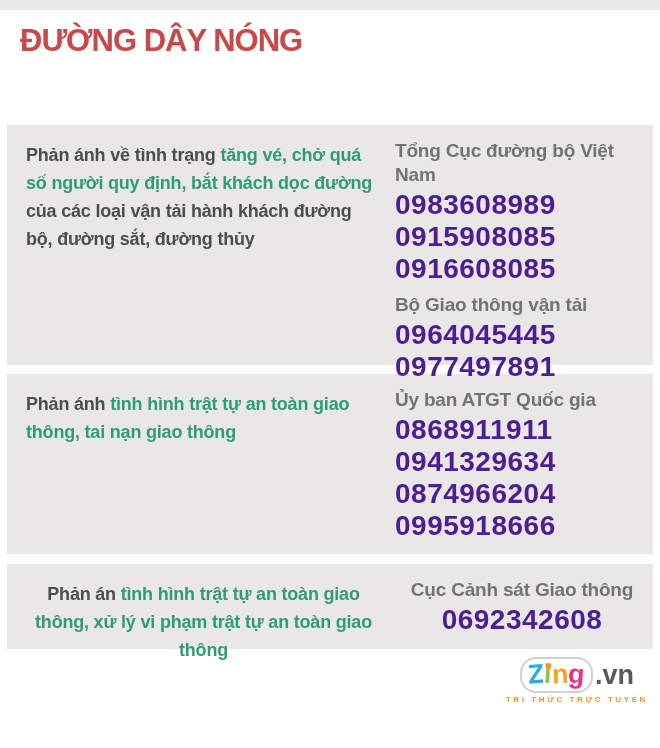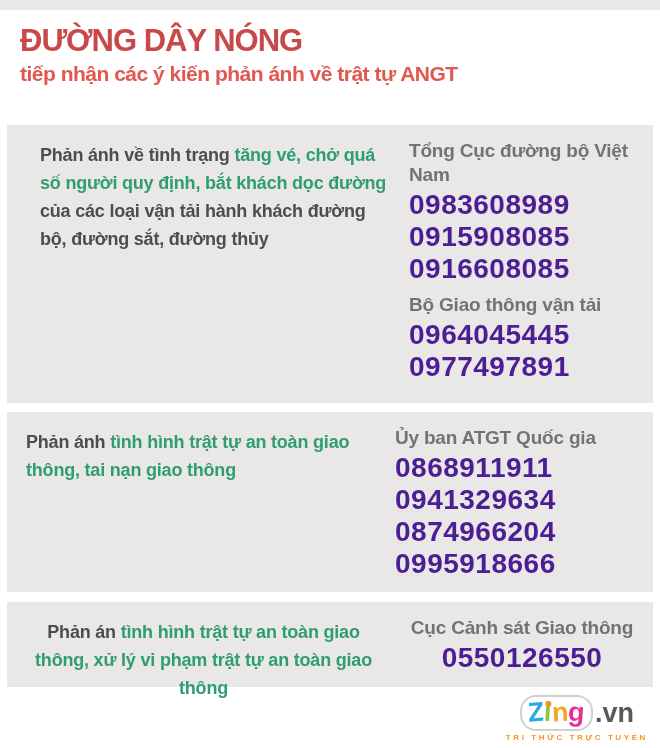--- a/index.html
+++ b/index.html
@@ -29,21 +29,21 @@
   .period{
     font-size:21px;font-weight:bold;color:#454648;
     letter-spacing:-0.5px;line-height:27px;white-space:nowrap;
   }
 
   
   .section{
     margin:0 7px;background:#e9e8e6;
     display:flex;box-sizing:border-box;
   }
-  .section.s1{height:278px;margin-bottom:9px;padding-left:14px;}
+  .section.s1{height:240px;margin-bottom:9px;}
   .section.s2{height:180px;margin-bottom:10px;}
   .section.s3{height:85px;text-align:center;}
   .desc{
     width:380px;box-sizing:border-box;
     padding:16px 6px 0 19px;
     font-size:18px;font-weight:bold;color:#4c4d4f;
     line-height:28px;letter-spacing:-0.2px;
   }
   .desc .hl{color:#2f9d73;}
   .contacts{flex:1;box-sizing:border-box;padding:8px 4px 0 8px;}
@@ -91,21 +91,20 @@
   }
 </style>
 </head>
 <body>
 
 <div class="page">
   <div class="strip-top"></div>
 
   <div class="header">
     <div class="title">ĐƯỜNG DÂY NÓNG</div>
-    <div class="subtitle">tiếp nhận các ý kiến phản ánh về trật tự ANGT</div>
   </div>
 
   <div class="section s1">
     <div class="desc">
       <span>Phản ánh về tình trạng </span><span class="hl">tăng vé, chở quá số người quy định, bắt khách dọc đường</span><span> của các loại vận tải hành khách đường bộ, đường sắt, đường thủy</span>
     </div>
     <div class="contacts">
       <div class="group">
         <div class="agency">Tổng Cục đường bộ Việt Nam</div>
         <div class="phone">0983608989</div>
@@ -135,21 +134,21 @@
     </div>
   </div>
 
   <div class="section s3">
     <div class="desc">
       <span>Phản án </span><span class="hl">tình hình trật tự an toàn giao thông, xử lý vi phạm trật tự an toàn giao thông</span><span></span>
     </div>
     <div class="contacts">
       <div class="group">
         <div class="agency">Cục Cảnh sát Giao thông</div>
-        <div class="phone">0550126550</div>
+        <div class="phone">0692342608</div>
       </div>
     </div>
   </div>
 
   <div class="footer">
     <div class="zing-logo">
       <div class="logo-row">
         <span class="bubble">
             <span class="lz">Z</span>
             <span class="li">i</span>

